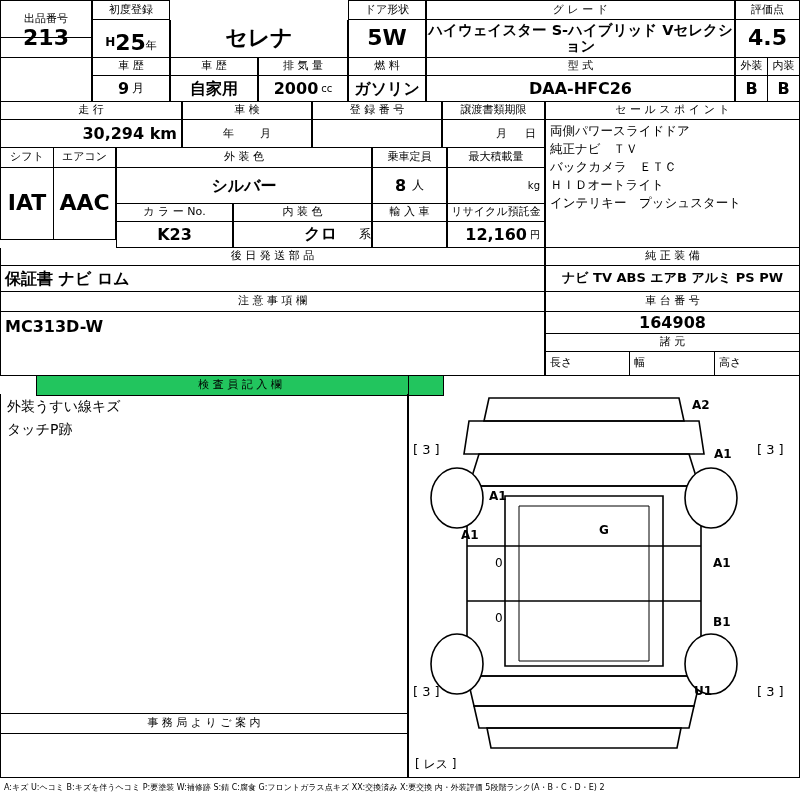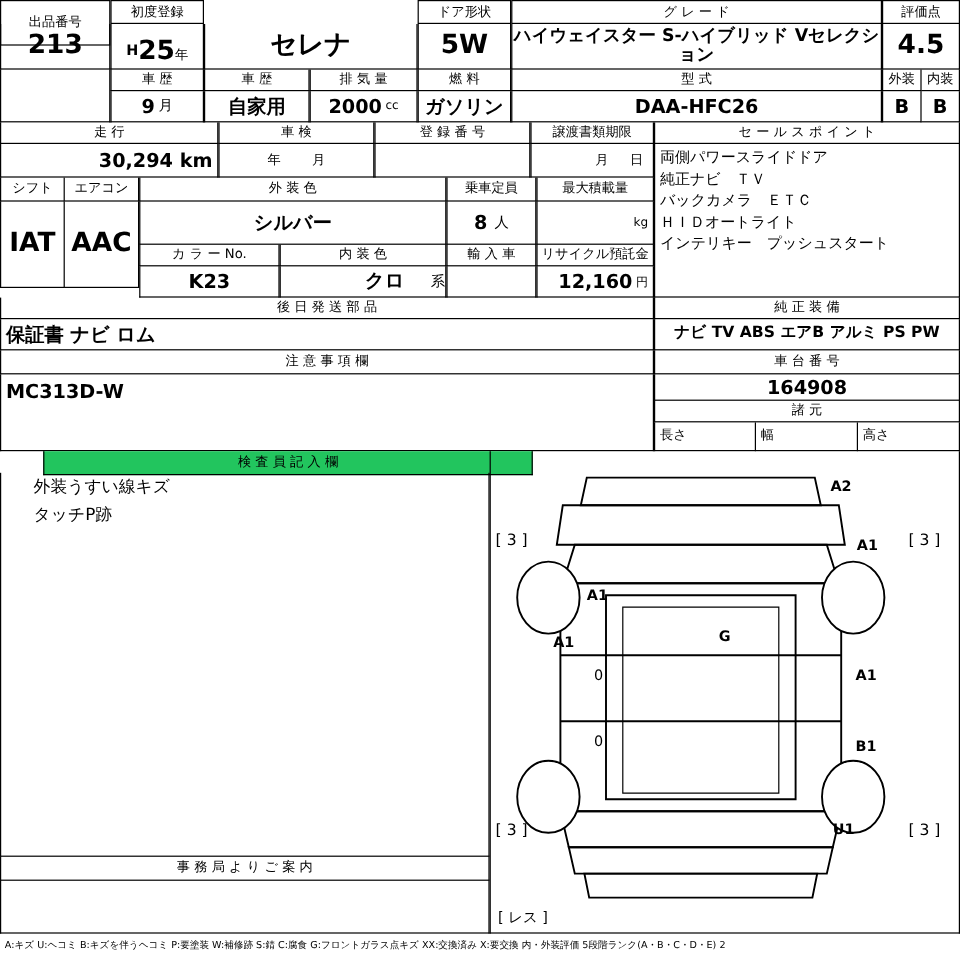--- a/index.html
+++ b/index.html
@@ -8,21 +8,21 @@
   .bx{position:absolute;box-sizing:border-box;border:1px solid #000;}
   .lbl{font-size:11px;display:flex;align-items:center;justify-content:center;text-align:center;line-height:1.1;}
   .val{display:flex;align-items:center;justify-content:center;text-align:center;line-height:1.1;}
   .big{font-size:22px;font-weight:bold;}
   .med{font-size:16px;font-weight:bold;}
   .sm{font-size:12px;}
   .xsm{font-size:10px;}
   .left{justify-content:flex-start;padding-left:4px;}
   .right{justify-content:flex-end;padding-right:4px;}
   .salespt{font-size:12.5px;line-height:18px;padding-left:4px;}
-  .inspect{font-size:14px;line-height:21px;padding-left:6px;padding-top:2px;margin-left:21px;}
+  .inspect{font-size:14px;line-height:21px;padding-left:6px;padding-top:2px;}
   .footnote{font-size:8px;line-height:11px;}
   svg{display:block;}
   .diaglabel{font-size:12px;font-weight:bold;}
 </style>
 </head>
 <body>
 
 <div class="sheet">
 
   <div class="bx lbl" style="left:0;top:0;width:92px;height:38px;">出品番号</div>

